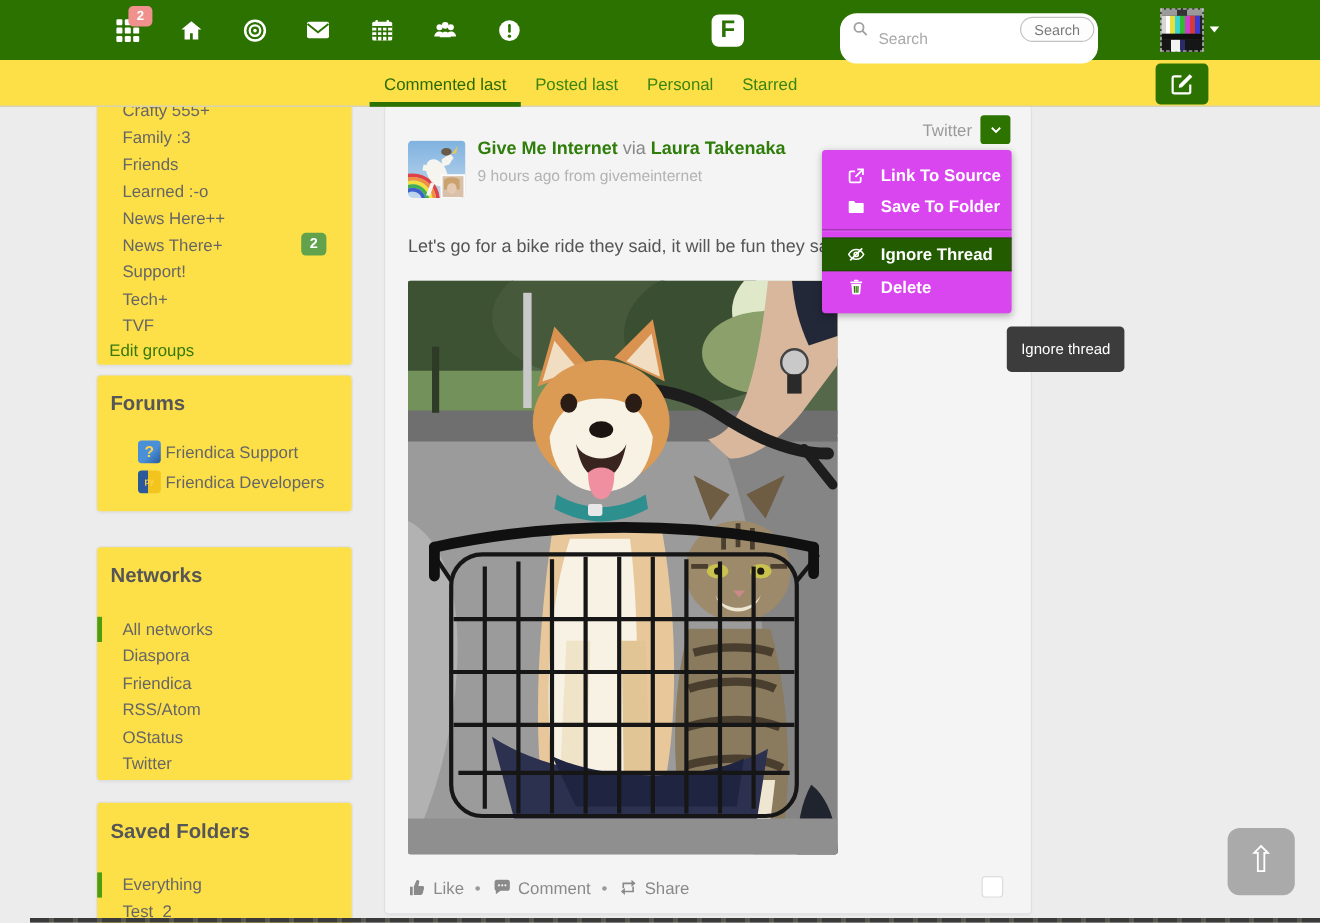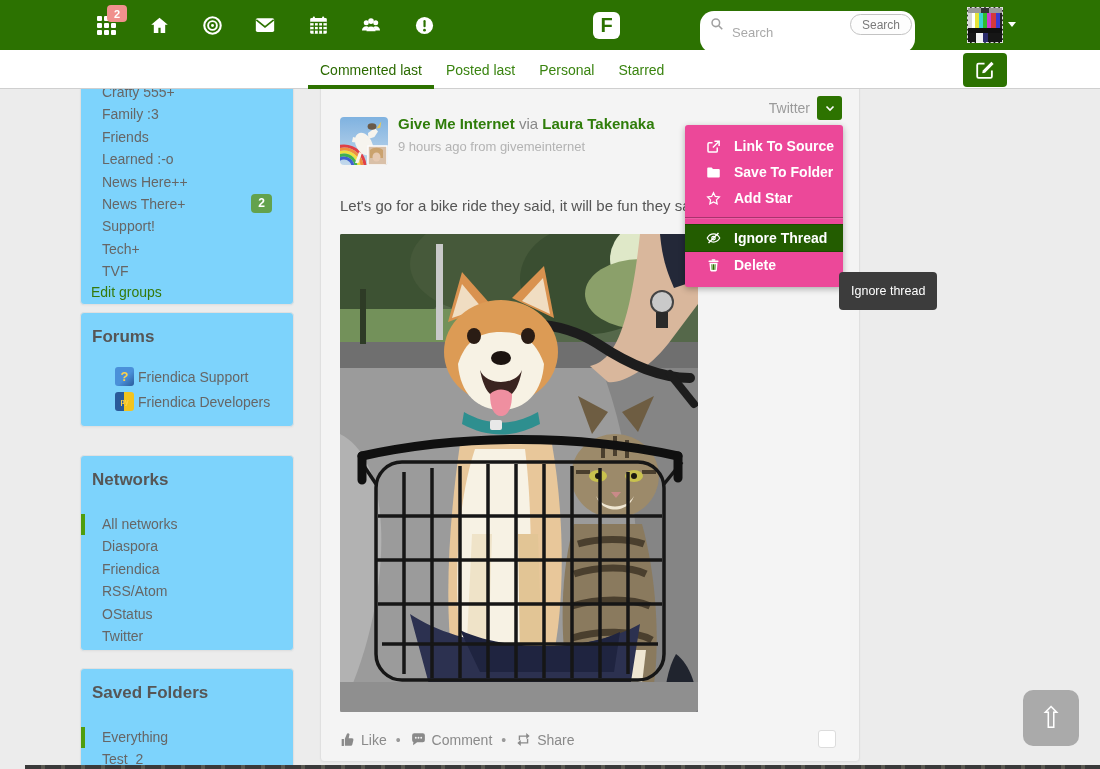--- a/index.html
+++ b/index.html
@@ -58,39 +58,39 @@
     background-position:0 0,0 5px,0 20px,0 25px;
   }
   .avatar-caret {
     position:absolute; left:1008px; top:22px; width:0; height:0; cursor:pointer;
     border-left:4px solid transparent; border-right:4px solid transparent; border-top:5px solid #fff;
   }
 
   
   .tabbar {
     position:absolute; top:50px; left:0; width:1100px; height:39px;
-    background:#ffffff; border-bottom:1px solid #cfcfcf; z-index:40;
+    background:#fde047; border-bottom:1px solid #cfcfcf; z-index:40;
   }
   .tabs { position:absolute; left:308px; top:0; height:39px; display:flex; }
   .tab {
     padding:0 12px; display:flex; align-items:center; font-size:14px;
     color:#3a8410; cursor:pointer; position:relative; white-space:nowrap;
   }
   .tab.active { color:#2b6a00; }
   .tab.active::after { content:""; position:absolute; left:0; right:0; bottom:0; height:4px; background:#2d7200; }
   .compose-btn {
     position:absolute; left:963px; top:3px; width:44px; height:34px;
     background:#2c7201; border:none; border-radius:4px; cursor:pointer;
     display:flex; align-items:center; justify-content:center;
   }
 
   
   .panel {
     position:absolute; left:80px; width:214px;
-    background:#7dd3fc; border:1px solid #e0e0e0; border-radius:4px;
+    background:#fde047; border:1px solid #e0e0e0; border-radius:4px;
     box-shadow:0 1px 2px rgba(0,0,0,.03);
   }
   .panel h3 { font-size:17px; color:#565656; padding:14px 0 0 11px; font-weight:bold; }
   .side-list { list-style:none; }
   .side-list li {
     position:relative; line-height:22.4px; font-size:14px; color:#666;
     padding-left:21px; cursor:pointer; white-space:nowrap;
   }
   .side-list li .sel-bar { position:absolute; left:0; top:1px; width:4px; height:21px; background:#4f9d0d; }
   .item-badge {
@@ -129,21 +129,21 @@
   .dotsep { color:#9a9a9a; }
   .post-check {
     position:absolute; right:23px; top:659px; width:18px; height:18px;
     appearance:none; -webkit-appearance:none; background:#fff; border:1px solid #dcdcdc;
     border-radius:3px; cursor:pointer;
   }
 
   
   .dropdown {
     position:absolute; left:685px; top:125px; width:158px; z-index:60;
-    background:#ec4899; border-radius:3px; box-shadow:0 2px 6px rgba(0,0,0,.3);
+    background:#d946ef; border-radius:3px; box-shadow:0 2px 6px rgba(0,0,0,.3);
     padding:8px 0 9px 0;
   }
   .dd-item {
     display:flex; align-items:center; gap:13px; height:26px; padding-left:21px;
     color:#fff; font-size:14px; font-weight:bold; cursor:pointer; white-space:nowrap;
   }
   .dd-item svg { flex:0 0 15px; }
   .dd-divider { height:0; border-top:1px solid rgba(0,0,0,.28); border-bottom:1px solid rgba(255,255,255,.12); margin:6px 0 5px 0; }
   .dd-item.hl { background:#235c00; border-top:1px solid #1c4c00; border-bottom:1px solid #1c4c00; height:28px; }
 
@@ -519,26 +519,20 @@
         <path d="M18 13.5V19a1.8 1.8 0 0 1-1.8 1.8H5A1.8 1.8 0 0 1 3.2 19V7.8A1.8 1.8 0 0 1 5 6h5.5"></path>
       </svg>
     <span>Link To Source</span>
   </div>
   <div class="dd-item">
     <svg width="15" height="15" viewBox="0 0 24 24" fill="#fff">
         <path d="M2 5.5A1.5 1.5 0 0 1 3.5 4H9l2.2 2.5h9.3A1.5 1.5 0 0 1 22 8v10.5a1.5 1.5 0 0 1-1.5 1.5h-17A1.5 1.5 0 0 1 2 18.5z"></path>
       </svg>
     <span>Save To Folder</span>
   </div>
-  <div class="dd-item">
-    <svg width="15" height="15" viewBox="0 0 24 24" fill="none" stroke="#fff" stroke-width="2">
-        <path d="M12 2.8l2.9 5.9 6.5.9-4.7 4.6 1.1 6.4L12 17.6l-5.8 3 1.1-6.4L2.6 9.6l6.5-.9z"></path>
-      </svg>
-    <span>Add Star</span>
-  </div>
   <div class="dd-divider"></div>
   <div class="dd-item hl">
     <svg width="16" height="16" viewBox="0 0 24 24" fill="none" stroke="#fff" stroke-width="2">
         <path d="M2 12s3.8-6.5 10-6.5S22 12 22 12s-3.8 6.5-10 6.5S2 12 2 12z"></path>
         <circle cx="12" cy="12" r="2.8"></circle>
         <line x1="4" y1="20" x2="20" y2="4" stroke-width="2.4"></line>
       </svg>
     <span>Ignore Thread</span>
   </div>
   <div class="dd-item">

